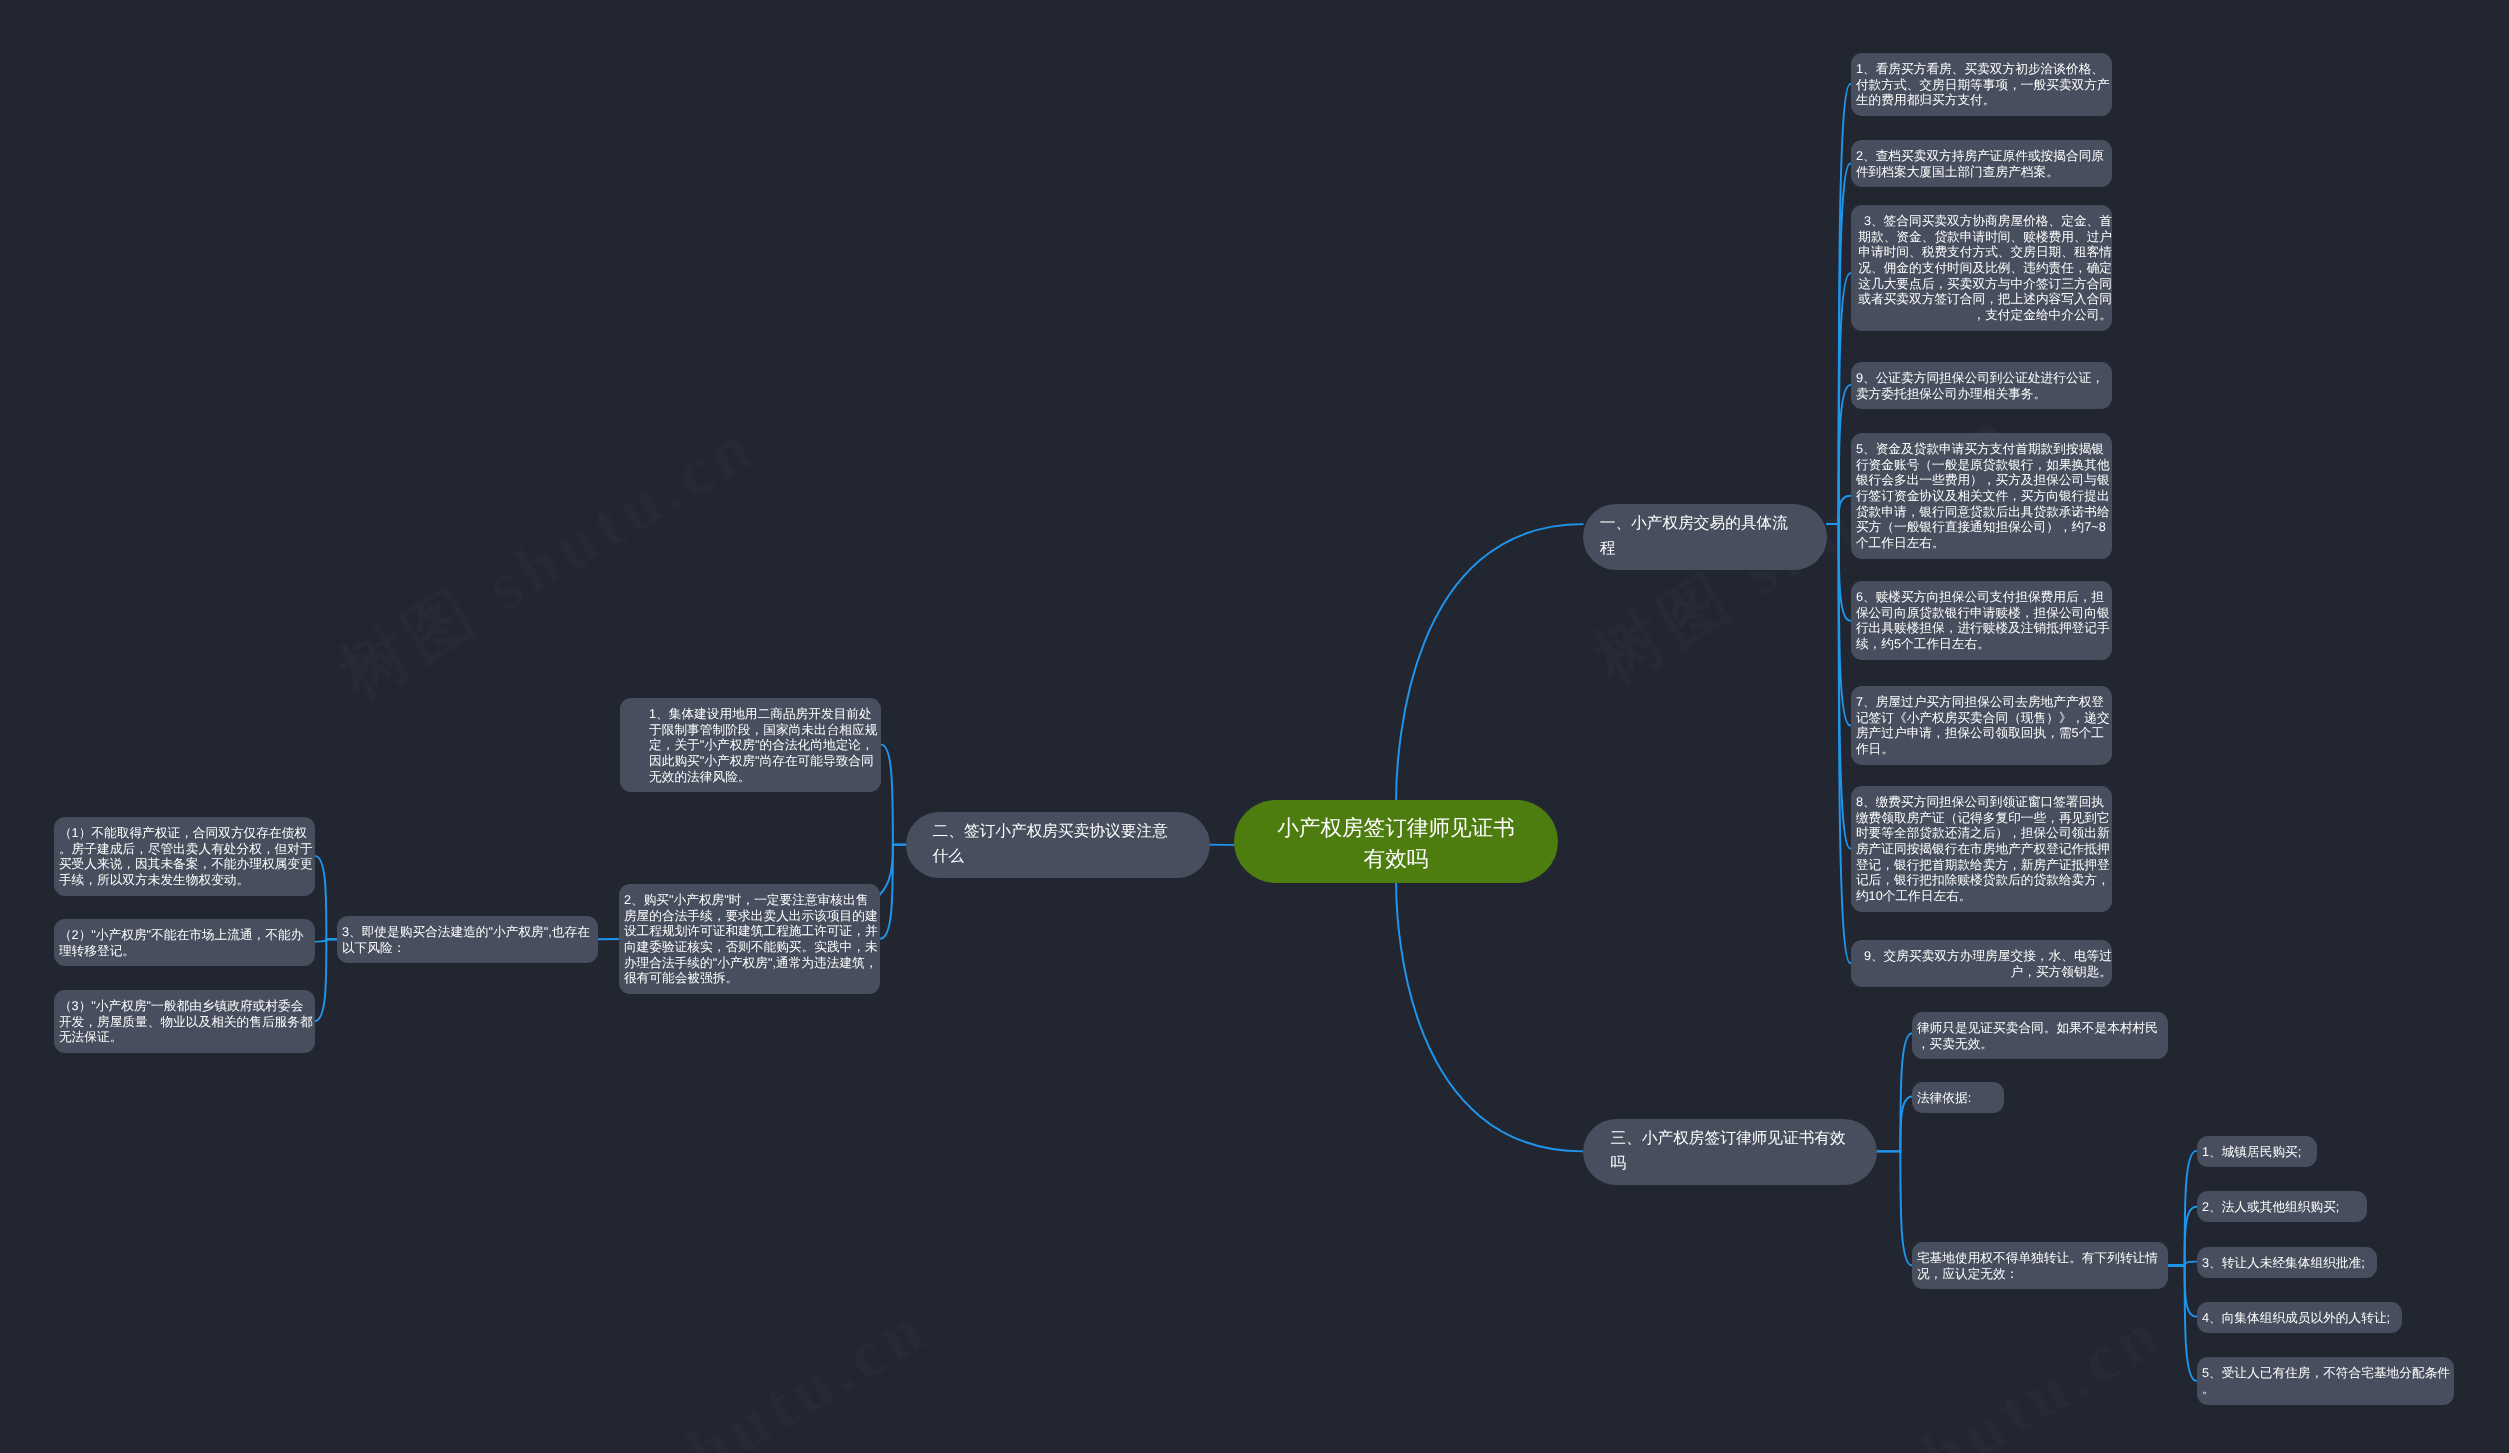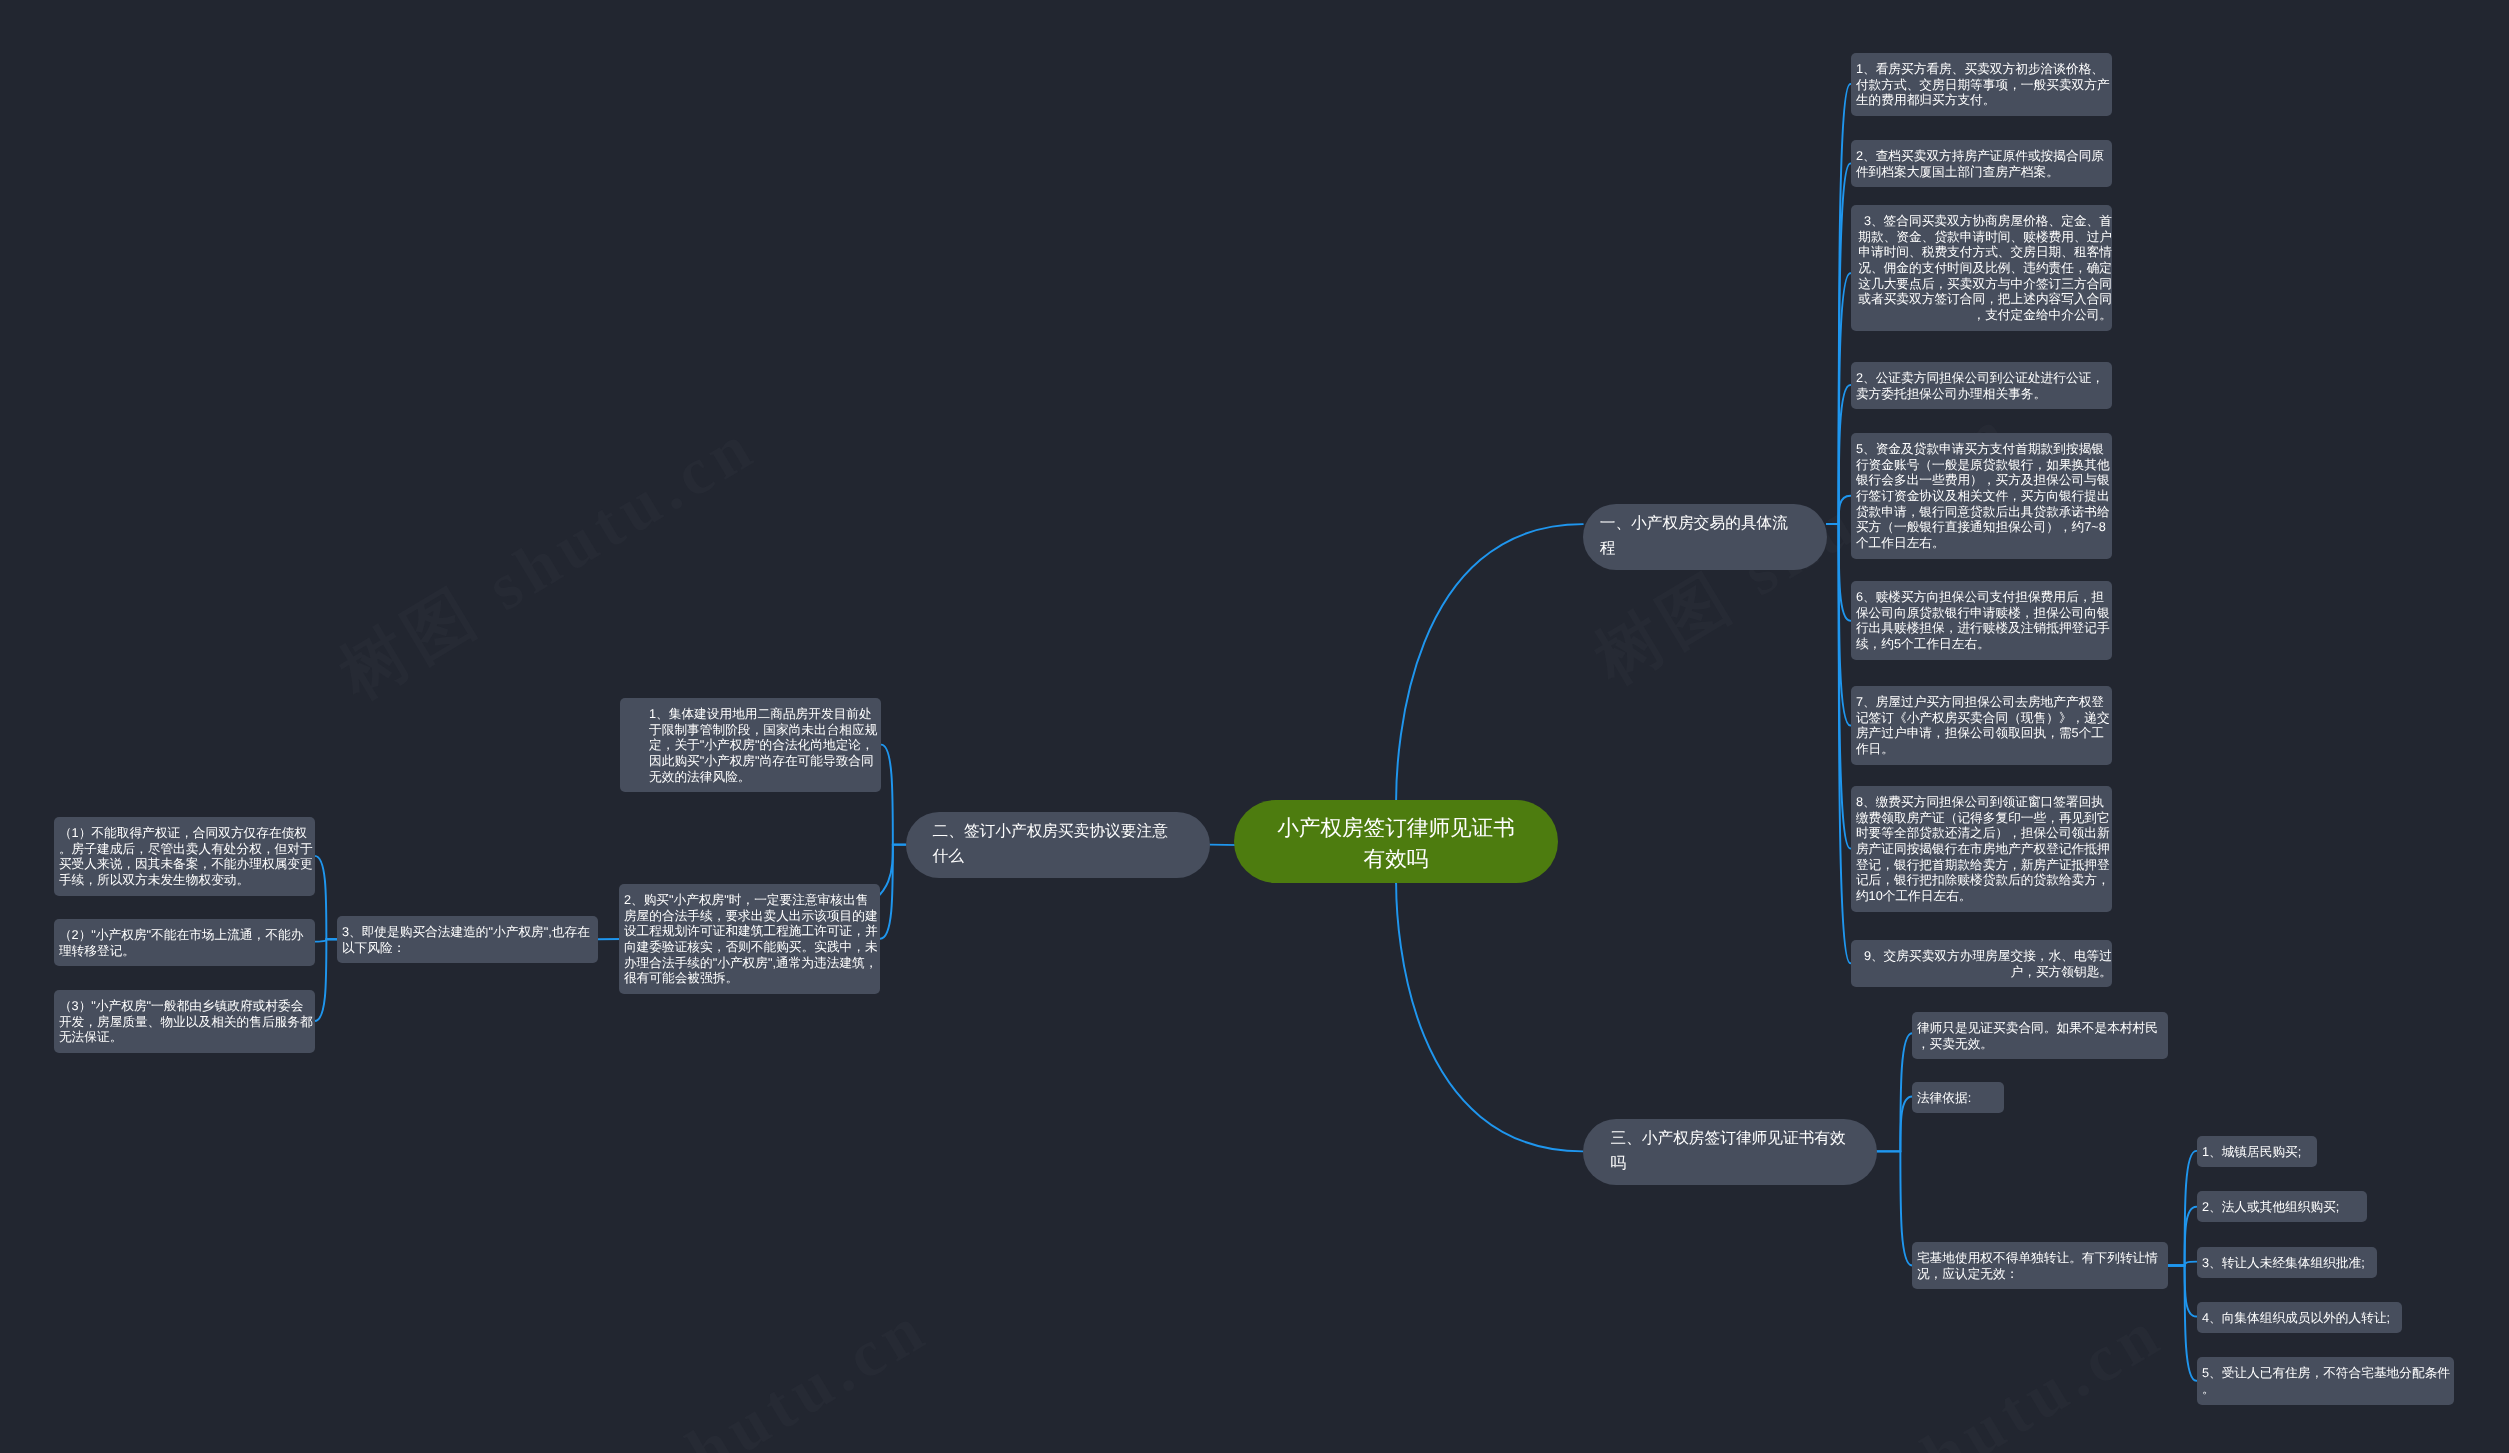--- a/index.html
+++ b/index.html
@@ -6,21 +6,21 @@
   html,body{margin:0;padding:0;background:#222630;}
   body{width:2509px;height:1454px;overflow:hidden;}
   #canvas{position:relative;width:2509px;height:1454px;background:#222630;overflow:hidden;
           font-family:"Liberation Sans",sans-serif;-webkit-font-smoothing:antialiased;
           text-rendering:geometricPrecision;}
   .wm{position:absolute;color:#262a34;font-family:"Liberation Serif",serif;font-weight:bold;
       font-size:67px;letter-spacing:6.9px;transform:rotate(-31deg);transform-origin:0 0;
       user-select:none;pointer-events:none;white-space:nowrap;}
   #edges{position:absolute;left:0;top:0;}
   .node{position:absolute;box-sizing:border-box;color:#ffffff;background:#474e5d;
-        border-radius:5px;white-space:pre-wrap;word-break:break-all;line-break:anywhere;}
+        border-radius:11px;white-space:pre-wrap;word-break:break-all;line-break:anywhere;}
   .lvl3{font-size:12.7px;line-height:15.7px;padding:8.8px 0 6.9px 4.9px;}
   .lvl2{font-size:15.7px;line-height:25.5px;border-radius:33px;}
   .root{font-size:21.6px;line-height:31px;background:#4d7c0f;border-radius:42px;
         text-align:center;padding:11.8px 41px 8.8px;}
 </style>
 </head>
 <body>
 
 <div id="canvas">
   <div class="wm" style="left:323px;top:642px;">树图 shutu.cn</div>
@@ -54,21 +54,21 @@
       <path d="M2212,1291 L2229,1291 C2229,1288.8 2229,1287 2241,1287" fill="none" stroke="#1f96ee" stroke-width="2" stroke-linecap="round"></path>
       <path d="M2212,1291 L2229,1291 C2229,1319.6 2229,1343 2241,1343" fill="none" stroke="#1f96ee" stroke-width="2" stroke-linecap="round"></path>
       <path d="M2212,1291 L2229,1291 C2229,1355.625 2229,1408.5 2241,1408.5" fill="none" stroke="#1f96ee" stroke-width="2" stroke-linecap="round"></path>
     </svg>
   <div id="nodes">
       <div class="node root" style="left: 1234px; top: 800px; width: 324px; min-height: 83px;">小产权房签订律师见证书有效吗</div>
       <div class="node lvl2" style="left: 1583px; top: 504px; width: 244px; min-height: 40px; padding: 6.9px 23.5px 7.8px 16.7px;">一、小产权房交易的具体流程</div>
       <div class="node lvl3" style="left: 1851px; top: 53px; width: 261px; min-height: 62px;">1、看房买方看房、买卖双方初步洽谈价格、付款方式、交房日期等事项，一般买卖双方产生的费用都归买方支付。</div>
       <div class="node lvl3" style="left: 1851px; top: 140px; width: 261px; min-height: 46px;">2、查档买卖双方持房产证原件或按揭合同原件到档案大厦国土部门查房产档案。</div>
       <div class="node lvl3" style="left: 1851px; top: 205px; width: 261px; min-height: 124px; text-align: right;">3、签合同买卖双方协商房屋价格、定金、首期款、资金、贷款申请时间、赎楼费用、过户申请时间、税费支付方式、交房日期、租客情况、佣金的支付时间及比例、违约责任，确定这几大要点后，买卖双方与中介签订三方合同或者买卖双方签订合同，把上述内容写入合同，支付定金给中介公司。</div>
-      <div class="node lvl3" style="left: 1851px; top: 362px; width: 261px; min-height: 46px;">2、公证卖方同担保公司到公证处进行公证，卖方委托担保公司办理相关事务。</div>
+      <div class="node lvl3" style="left: 1851px; top: 362px; width: 261px; min-height: 46px;">9、公证卖方同担保公司到公证处进行公证，卖方委托担保公司办理相关事务。</div>
       <div class="node lvl3" style="left: 1851px; top: 433px; width: 261px; min-height: 124px;">5、资金及贷款申请买方支付首期款到按揭银行资金账号（一般是原贷款银行，如果换其他银行会多出一些费用），买方及担保公司与银行签订资金协议及相关文件，买方向银行提出贷款申请，银行同意贷款后出具贷款承诺书给买方（一般银行直接通知担保公司），约7~8个工作日左右。</div>
       <div class="node lvl3" style="left: 1851px; top: 581px; width: 261px; min-height: 78px;">6、赎楼买方向担保公司支付担保费用后，担保公司向原贷款银行申请赎楼，担保公司向银行出具赎楼担保，进行赎楼及注销抵押登记手续，约5个工作日左右。</div>
       <div class="node lvl3" style="left: 1851px; top: 686px; width: 261px; min-height: 78px;">7、房屋过户买方同担保公司去房地产产权登记签订《小产权房买卖合同（现售）》，递交房产过户申请，担保公司领取回执，需5个工作日。</div>
       <div class="node lvl3" style="left: 1851px; top: 786px; width: 261px; min-height: 124px;">8、缴费买方同担保公司到领证窗口签署回执缴费领取房产证（记得多复印一些，再见到它时要等全部贷款还清之后），担保公司领出新房产证同按揭银行在市房地产产权登记作抵押登记，银行把首期款给卖方，新房产证抵押登记后，银行把扣除赎楼贷款后的贷款给卖方，约10个工作日左右。</div>
       <div class="node lvl3" style="left: 1851px; top: 940px; width: 261px; min-height: 46px; text-align: right;">9、交房买卖双方办理房屋交接，水、电等过户，买方领钥匙。</div>
       <div class="node lvl2" style="left: 906px; top: 812px; width: 304px; min-height: 66px; padding: 6.9px 34px 7.8px 26.5px;">二、签订小产权房买卖协议要注意什么</div>
       <div class="node lvl3" style="left: 620px; top: 698px; width: 261px; min-height: 93px; padding-left: 29px;">1、集体建设用地用二商品房开发目前处于限制事管制阶段，国家尚未出台相应规定，关于"小产权房"的合法化尚地定论，因此购买"小产权房"尚存在可能导致合同无效的法律风险。</div>
       <div class="node lvl3" style="left: 619px; top: 884px; width: 261px; min-height: 109px;">2、购买"小产权房"时，一定要注意审核出售房屋的合法手续，要求出卖人出示该项目的建设工程规划许可证和建筑工程施工许可证，并向建委验证核实，否则不能购买。实践中，未办理合法手续的"小产权房",通常为违法建筑，很有可能会被强拆。</div>
       <div class="node lvl3" style="left: 337px; top: 916px; width: 261px; min-height: 45px;">3、即使是购买合法建造的"小产权房",也存在以下风险：</div>
       <div class="node lvl3" style="left: 54px; top: 817px; width: 261px; min-height: 76px;">（1）不能取得产权证，合同双方仅存在债权。房子建成后，尽管出卖人有处分权，但对于买受人来说，因其未备案，不能办理权属变更手续，所以双方未发生物权变动。</div>

